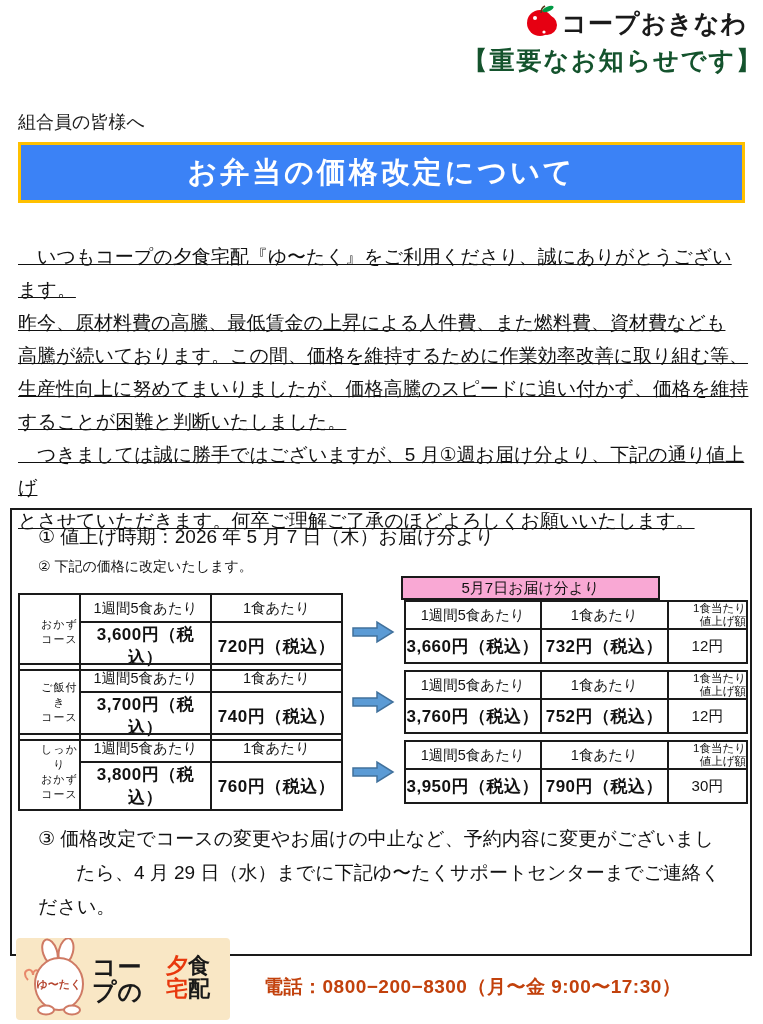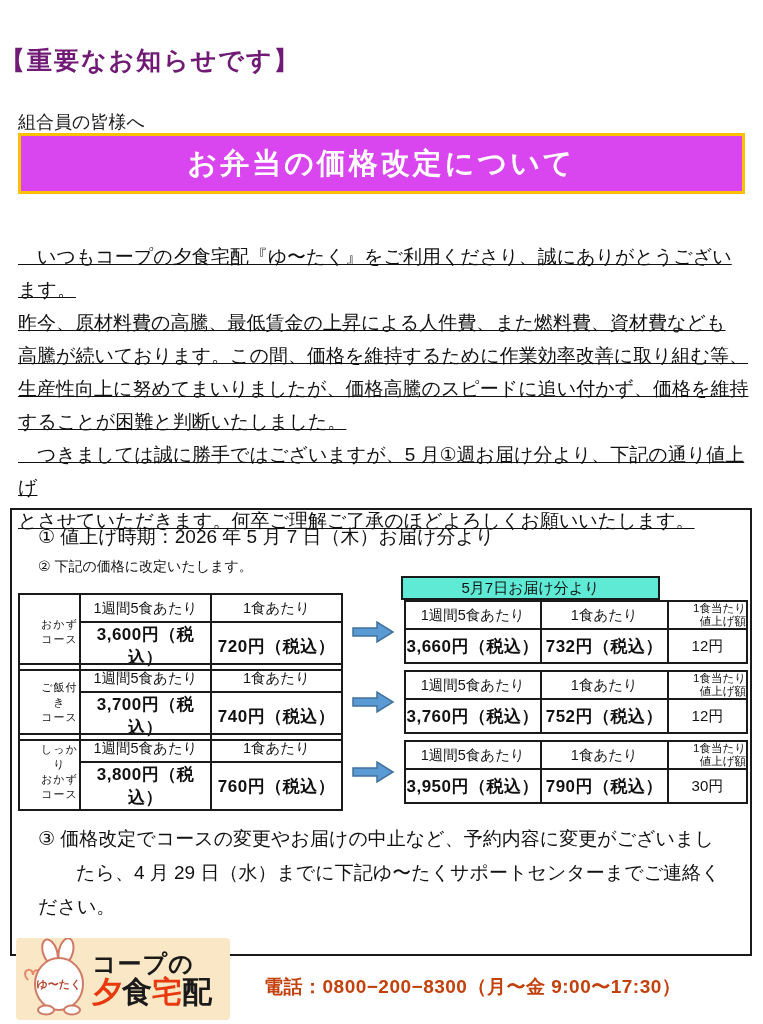--- a/index.html
+++ b/index.html
@@ -10,47 +10,47 @@
     color: #111;
   }
   .page { position: relative; width: 763px; height: 1024px; overflow: hidden; background: #fff; }
 
   
   .brand { position: absolute; top: 4px; right: 16px; display: flex; align-items: center; gap: 3px; }
   .brand-text { font-size: 25px; font-weight: bold; color: #1a1a1a; letter-spacing: 1px; }
 
   .notice-title {
     position: absolute; top: 44px; left: 0; right: 0;
-    text-align: left; color: #701a75; font-size: 25px; font-weight: bold; letter-spacing: 2px;
+    text-align: right; color: #14532d; font-size: 25px; font-weight: bold; letter-spacing: 2px;
   }
 
   .salutation { position: absolute; top: 98px; left: 18px; font-size: 18px; color: #1a1a1a; margin-top: 12px; }
 
   .banner {
-    position: absolute; top: 133px; left: 18px; width: 727px; height: 61px;
-    background: #d946ef; border: 3px solid #ffc000;
+    position: absolute; top: 142px; left: 18px; width: 727px; height: 61px;
+    background: #3b82f6; border: 3px solid #ffc000;
     display: flex; align-items: center; justify-content: center;
   }
   .banner-text { color: #ffffff; font-size: 29px; font-weight: bold; letter-spacing: 3px; }
 
   .intro {
     position: absolute; top: 240px; left: 18px; width: 732px;
     font-size: 19px; line-height: 33px; white-space: pre-line; color: #111; text-decoration: underline;
   }
 
   
   .main-box {
     position: absolute; top: 508px; left: 10px; width: 742px; height: 448px;
     border: 2px solid #1a1a1a;
   }
   .box-item1 { position: absolute; top: 14px; left: 26px; font-size: 19px; }
   .box-item2 { position: absolute; top: 48px; left: 26px; font-size: 14px; }
   .yellow-label {
     position: absolute; top: 66px; left: 389px; width: 259px; height: 24px;
-    background: #5eead4; border: 2px solid #1a1a1a;
+    background: #f9a8d4; border: 2px solid #1a1a1a;
     text-align: center; font-size: 15px; line-height: 20px; font-weight: normal;
   }
   .course-group { position: absolute; left: 6px; width: 730px; height: 64px; display: flex; align-items: center; }
   .g1 { top: 90px; } .g2 { top: 160px; } .g3 { top: 230px; }
 
   table { border-collapse: collapse; table-layout: fixed; }
   td { border: 2px solid #1a1a1a; text-align: center; vertical-align: middle; overflow: hidden; }
   .t-left { width: 323px; height: 64px; }
   .t-right { width: 346px; height: 64px; }
   .course-cell { width: 61px; font-size: 11px; line-height: 15px; white-space: pre-line; letter-spacing: 1px; padding-left: 20px; }
@@ -67,35 +67,48 @@
     position: absolute; top: 312px; left: 26px; width: 700px;
     font-size: 19px; line-height: 34px; white-space: pre-line;
   }
 
   
   .yutaku-logo {
     position: absolute; top: 938px; left: 16px; width: 214px; height: 82px;
     background: #f9e7c5; border-radius: 4px;
     display: flex; align-items: center; padding-left: 4px;
   }
-  .logo-text { display: flex; flex-direction: column; line-height: 1.05; margin-left: -2px; }
+  .logo-text { display: flex; line-height: 1.05; margin-left: -2px; }
   .logo-line1 { font-size: 24px; font-weight: bold; color: #1a1a1a; letter-spacing: 1px; }
-  .logo-line2 { font-size: 30px; font-weight: bold; color: #1a1a1a; letter-spacing: 0px; }
+  .logo-line2 { font-size: 22px; font-weight: bold; color: #1a1a1a; letter-spacing: 0px; }
   .red-char { color: #e8380d; }
 
   .phone {
     position: absolute; top: 974px; left: 264px;
     font-size: 19px; font-weight: bold; color: #c2410c; letter-spacing: 0.5px;
   }
 </style>
 </head>
 <body>
 
 <div class="page">
 
+  <div class="brand">
+    <span>
+      <svg width="34" height="34" viewBox="0 0 34 34">
+        <circle cx="16" cy="19" r="13" fill="#e60012"></circle>
+        <circle cx="23" cy="21" r="10" fill="#e60012"></circle>
+        <path d="M17 9 C17 5 19 3 21 2" stroke="#5a3a1a" stroke-width="1.6" fill="none"></path>
+        <ellipse cx="24" cy="5" rx="6" ry="2.4" fill="#009944" transform="rotate(-22 24 5)"></ellipse>
+        <circle cx="11" cy="14" r="2" fill="#ffffff"></circle>
+        <circle cx="20" cy="28" r="1.6" fill="#ffffff"></circle>
+      </svg>
+    </span>
+    <span class="brand-text">コープおきなわ</span>
+  </div>
 
   <div class="notice-title">【重要なお知らせです】</div>
 
   <div class="salutation">組合員の皆様へ</div>
 
   <div class="banner">
     <span class="banner-text">お弁当の価格改定について</span>
   </div>
 
   <p class="intro">　いつもコープの夕食宅配『ゆ〜たく』をご利用くださり、誠にありがとうございます。

